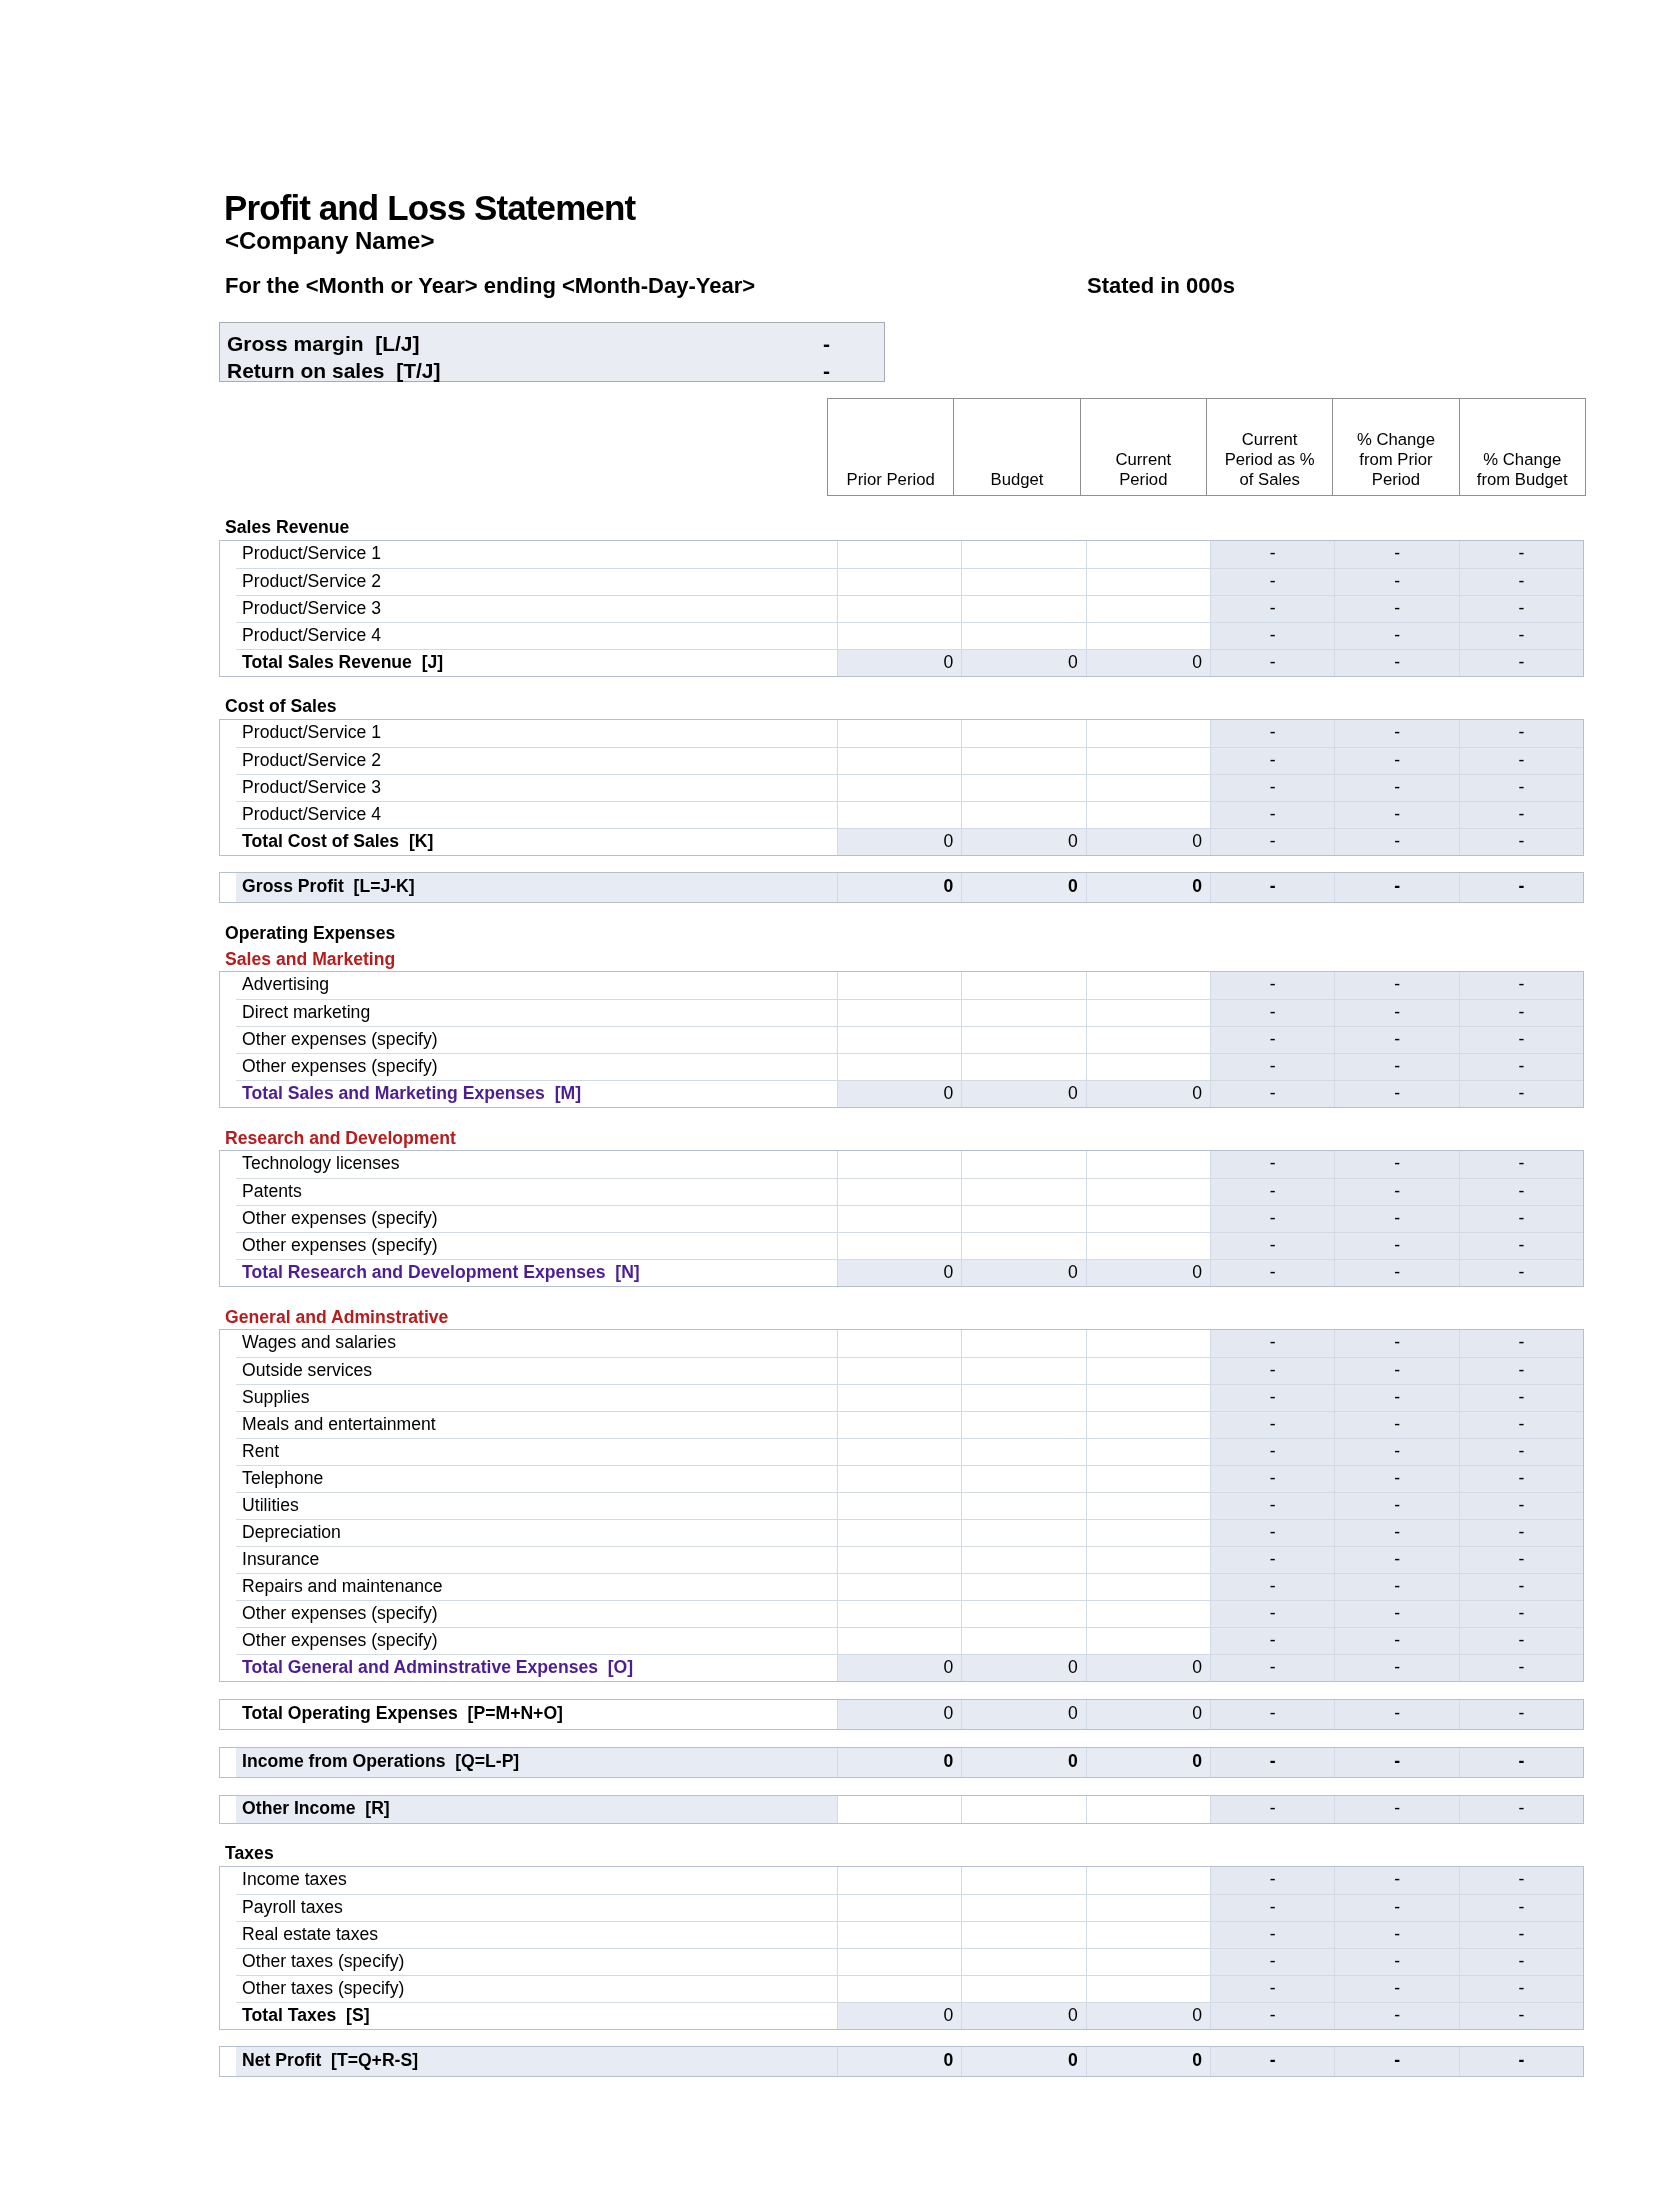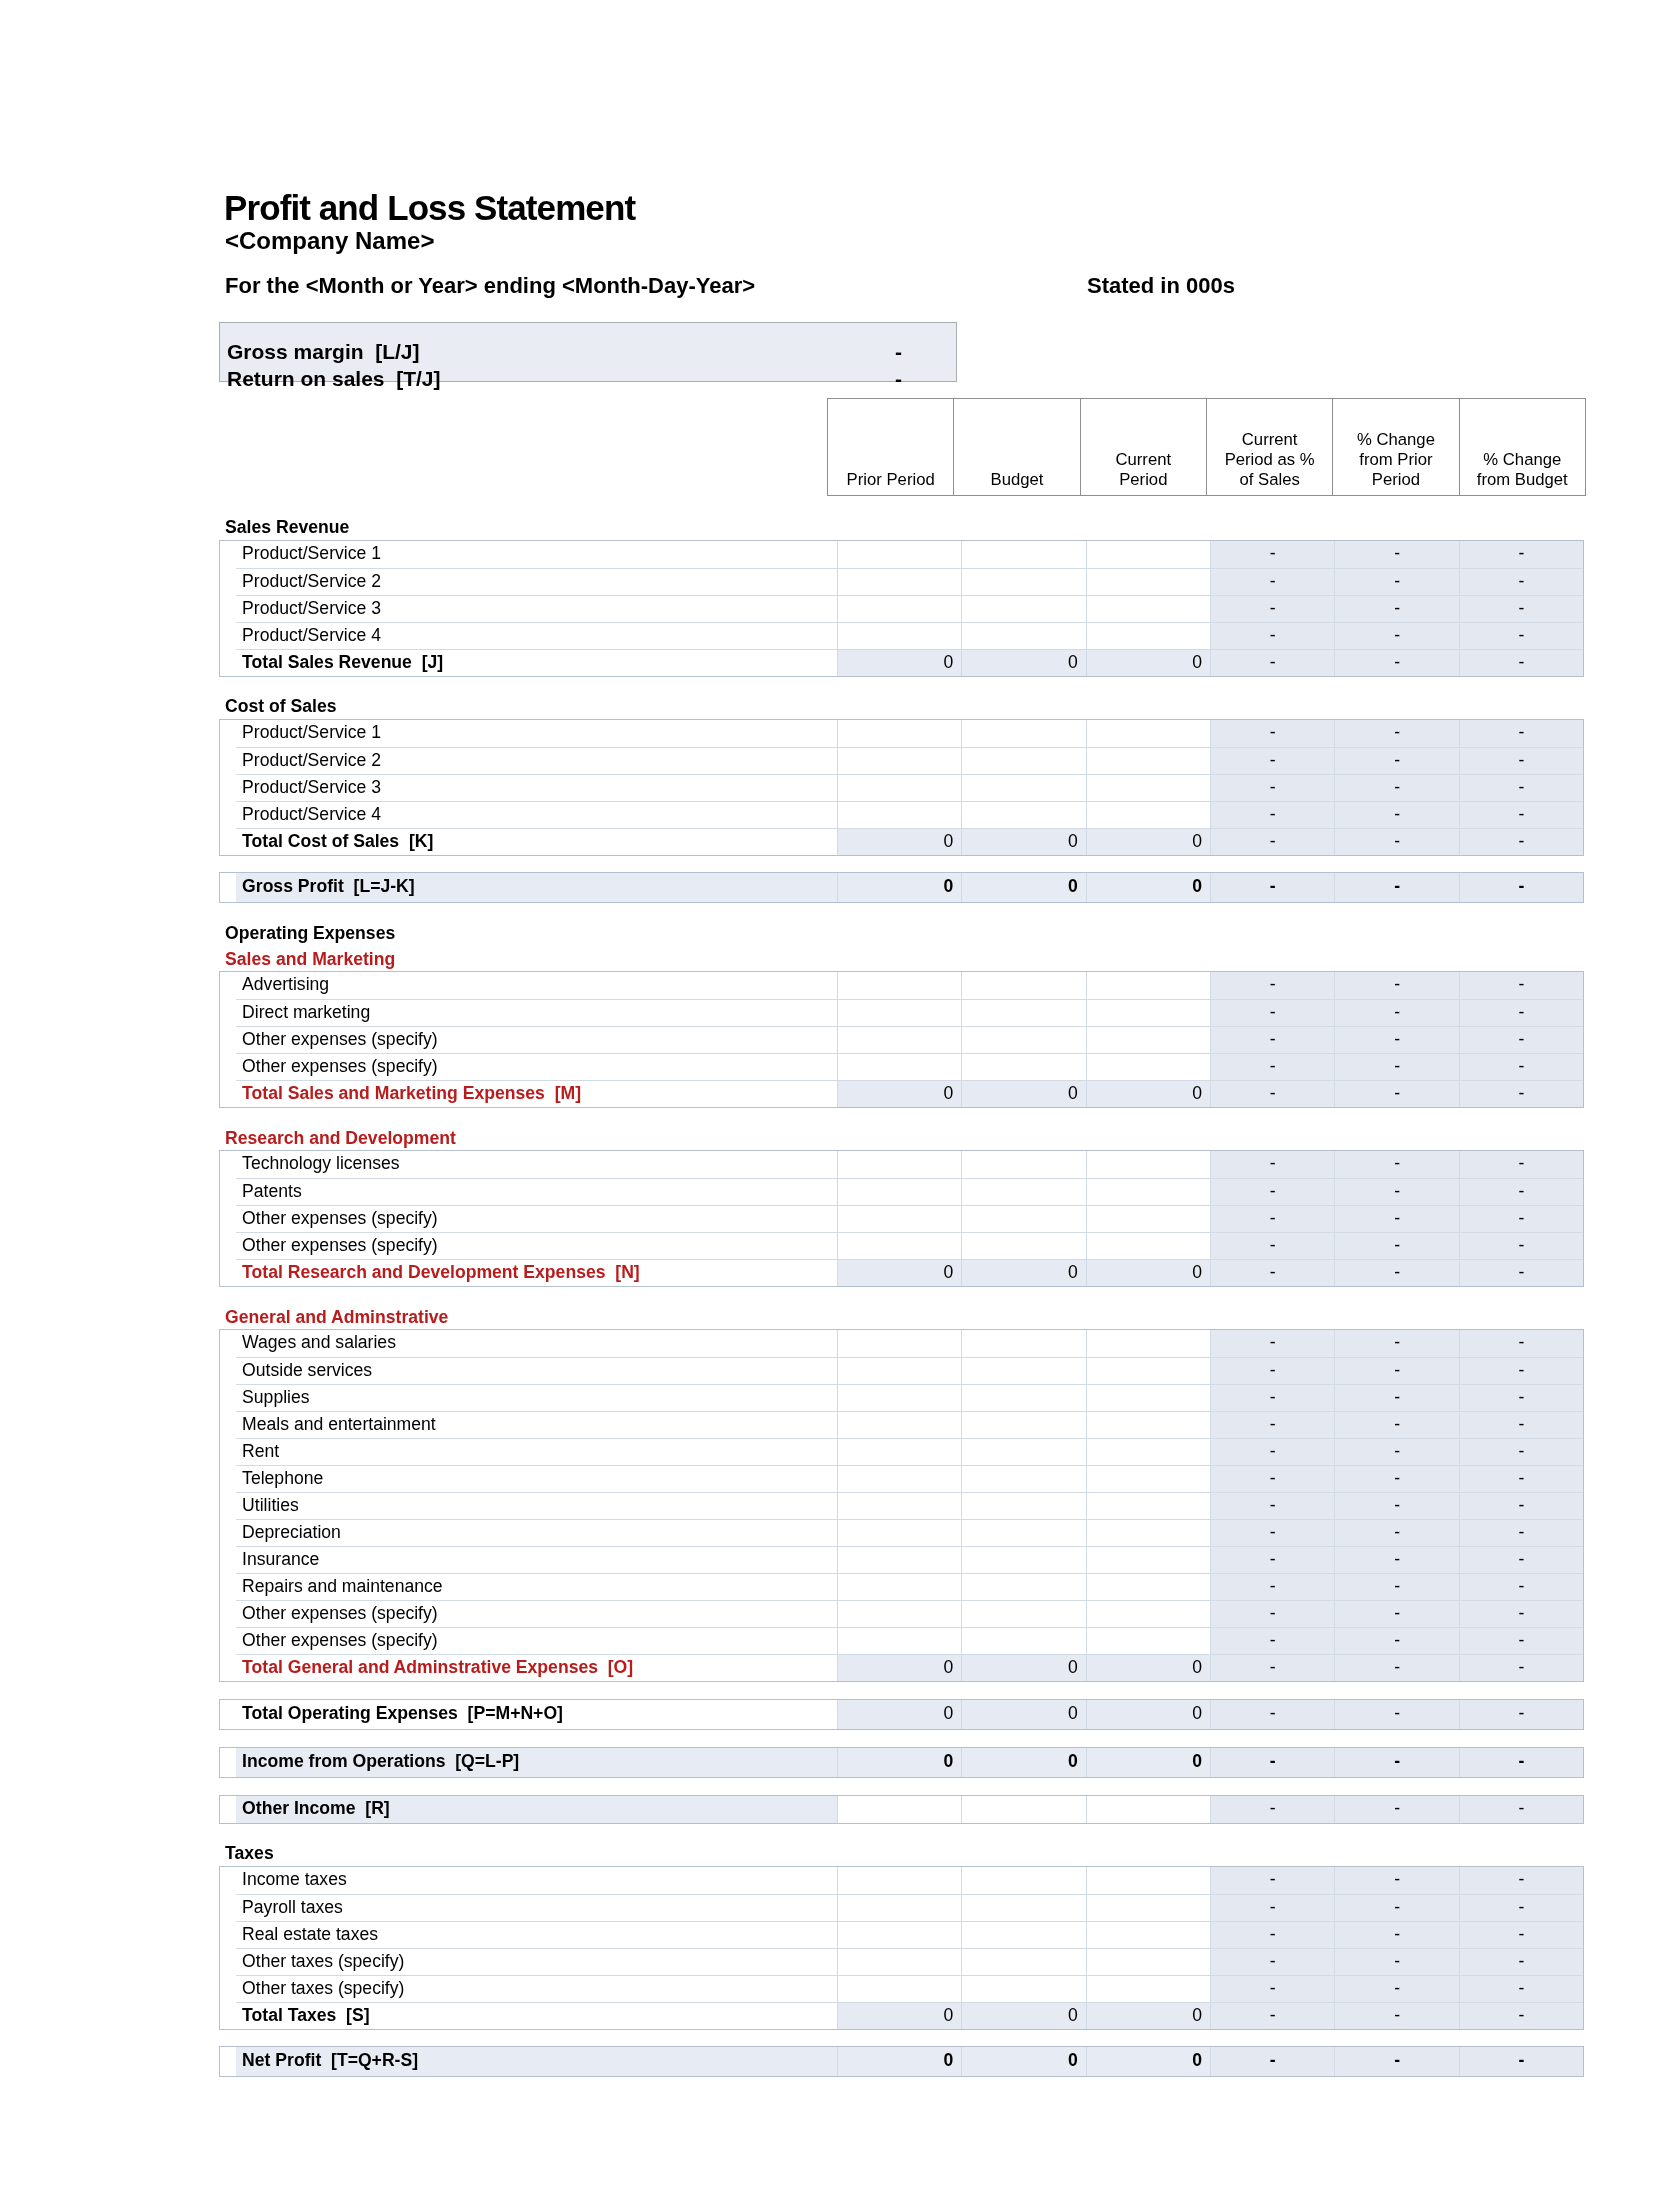--- a/index.html
+++ b/index.html
@@ -6,21 +6,21 @@
   body{width:1676px;height:2195px;background:#ffffff;position:relative;overflow:hidden;
        font-family:"Liberation Sans",sans-serif;color:#000;}
   *{box-sizing:border-box;}
   .abs{position:absolute;}
   
   #title{left:224px;top:188px;font-size:35px;font-weight:bold;letter-spacing:-0.9px;line-height:39px;white-space:pre;}
   #company{left:225px;top:226px;font-size:24px;font-weight:bold;line-height:30px;white-space:pre;}
   #period-line{left:225px;top:270px;font-size:22px;font-weight:bold;line-height:32px;white-space:pre;}
   #stated-in{left:1087px;top:270px;font-size:22px;font-weight:bold;line-height:32px;white-space:pre;}
   
-  #summary-box{left:219px;top:322px;width:738px;height:60px;background:#e9ecf2;border:1.8px solid #a7adb5;padding-top:15px;}
+  #summary-box{left:219px;top:322px;width:666px;height:60px;background:#e9ecf2;border:1.8px solid #a7adb5;padding-top:7px;}
   .sum-row{height:27px;line-height:27px;display:flex;justify-content:space-between;}
   .sum-label{font-size:21px;font-weight:bold;padding-left:7px;white-space:pre;}
   .sum-value{font-size:21px;font-weight:bold;padding-right:54px;}
   
   #col-headers{left:827px;top:398px;width:759px;height:98px;display:flex;border:1.8px solid #8f8f8f;background:#fff;}
   .col-h{flex:1 1 0;border-left:1.8px solid #8f8f8f;display:flex;align-items:flex-end;justify-content:center;
          text-align:center;font-size:16.7px;line-height:20px;padding:0 2.6px 5.3px 2.6px;white-space:pre-line;}
   .col-h:first-child{border-left:none;}
   
   #sheet{left:219px;top:514px;width:1365px;}
@@ -29,21 +29,21 @@
   .gap{height:16.7px;}
   .block{border:1.8px solid #b5c0cf;width:1365px;}
   .row{display:flex;height:27px;line-height:24.6px;border-top:1.8px solid #d2dae5;margin-left:16px;}
   .row:first-child{border-top:none;}
   .row.tall{height:29px;line-height:26px;}
   .c-label{width:609px;padding-left:6.1px;font-size:17.6px;white-space:pre;overflow:hidden;background:#fff;}
   .c-num,.c-pct{width:126px;border-left:1.8px solid #d2dae5;font-size:17.6px;overflow:hidden;}
   .c-num{background:#fff;text-align:right;padding-right:8px;}
   .c-pct{background:#e3e8f1;text-align:center;}
   .bold{font-weight:bold;}
-  .navytext{color:#b91c1c;font-weight:bold;}
+  .navytext{color:#4c1d95;font-weight:bold;}
   .fill{background:#e6eaf2;}
   .fillrow{background:#e7ebf3;}
 </style>
 </head>
 <body>
 
 <div class="abs" id="title">Profit and Loss Statement</div>
 <div class="abs" id="company">&lt;Company Name&gt;</div>
 <div class="abs" id="period-line">For the &lt;Month or Year&gt; ending &lt;Month-Day-Year&gt;</div>
 <div class="abs" id="stated-in">Stated in 000s</div>

